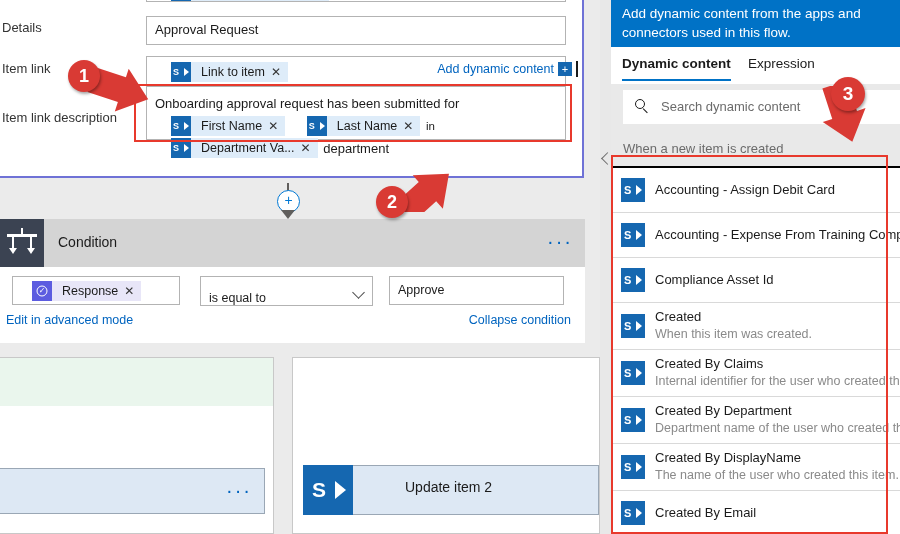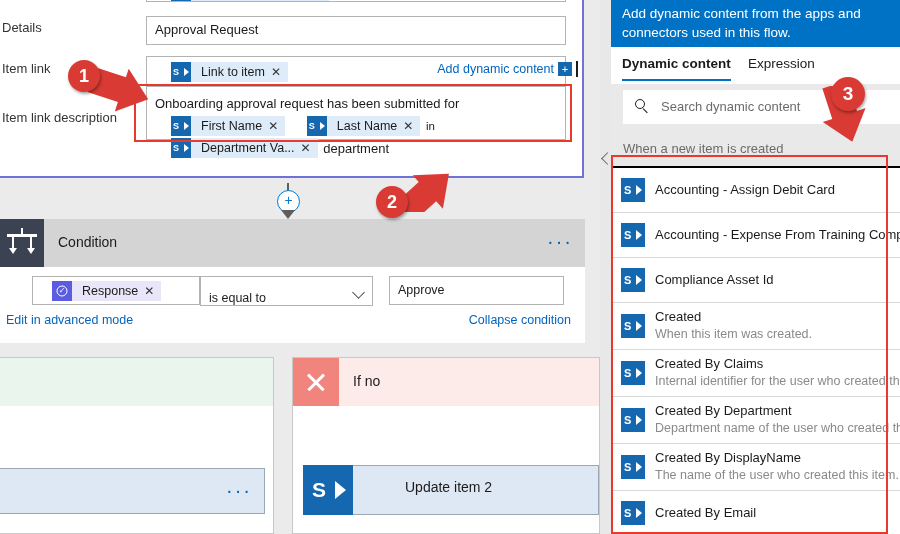--- a/index.html
+++ b/index.html
@@ -94,21 +94,21 @@
   #cond-icon .a1{position:absolute;left:9px;top:29px;width:0;height:0;border-left:4px solid transparent;border-right:4px solid transparent;border-top:6px solid #ffffff;}
   #cond-icon .a2{position:absolute;left:27px;top:29px;width:0;height:0;border-left:4px solid transparent;border-right:4px solid transparent;border-top:6px solid #ffffff;}
   #cond-title{position:absolute;left:58px;top:15px;font-size:14px;color:#1b1b1b;}
   #cond-more{position:absolute;right:12px;top:11px;color:#0064bf;font-size:20px;letter-spacing:2px;cursor:pointer;}
 
   #cond-body{position:relative;height:76px;background:#ffffff;}
   .cond-input{
     position:absolute;top:9px;background:#ffffff;border:1px solid #b3b3b3;
     box-sizing:border-box;height:29px;
   }
-  #cond-left{left:32px;width:168px;}
+  #cond-left{left:12px;width:168px;}
   #cond-op{left:200px;width:173px;padding:14px 8px;font-size:12.5px;color:#1b1b1b;}
   #cond-op .chev{position:absolute;right:9px;top:11px;width:8px;height:8px;
      border-right:1.5px solid #4a4a4a;border-bottom:1.5px solid #4a4a4a;transform:rotate(45deg);}
   #cond-val{left:389px;width:175px;padding:6px 8px;font-size:12.5px;color:#1b1b1b;}
   #cond-adv{position:absolute;left:6px;top:46px;color:#0064bf;font-size:12.5px;cursor:pointer;}
   #cond-collapse{position:absolute;right:14px;top:46px;color:#0064bf;font-size:12.5px;cursor:pointer;}
 
   
   #branch-yes{position:absolute;left:-16px;top:357px;width:290px;height:177px;
      background:#ffffff;border:1px solid #c8c8c8;box-sizing:border-box;}
@@ -288,24 +288,20 @@
   </div>
 
   <div id="branch-yes">
     <div class="bhead"></div>
     <div class="bcard">
       <div class="bmore">···</div>
     </div>
   </div>
 
   <div id="branch-no">
-    <div class="bhead">
-      <div id="no-x"></div>
-      <div id="no-title">If no</div>
-    </div>
     <div id="no-card">
       <div class="spbig"><span class="sp-ico"></span></div>
       <div class="lbl">Update item 2</div>
     </div>
   </div>
 </div>
 
 <div id="panel">
   <div id="panel-gutter"></div>
   <div id="panel-collapse">

